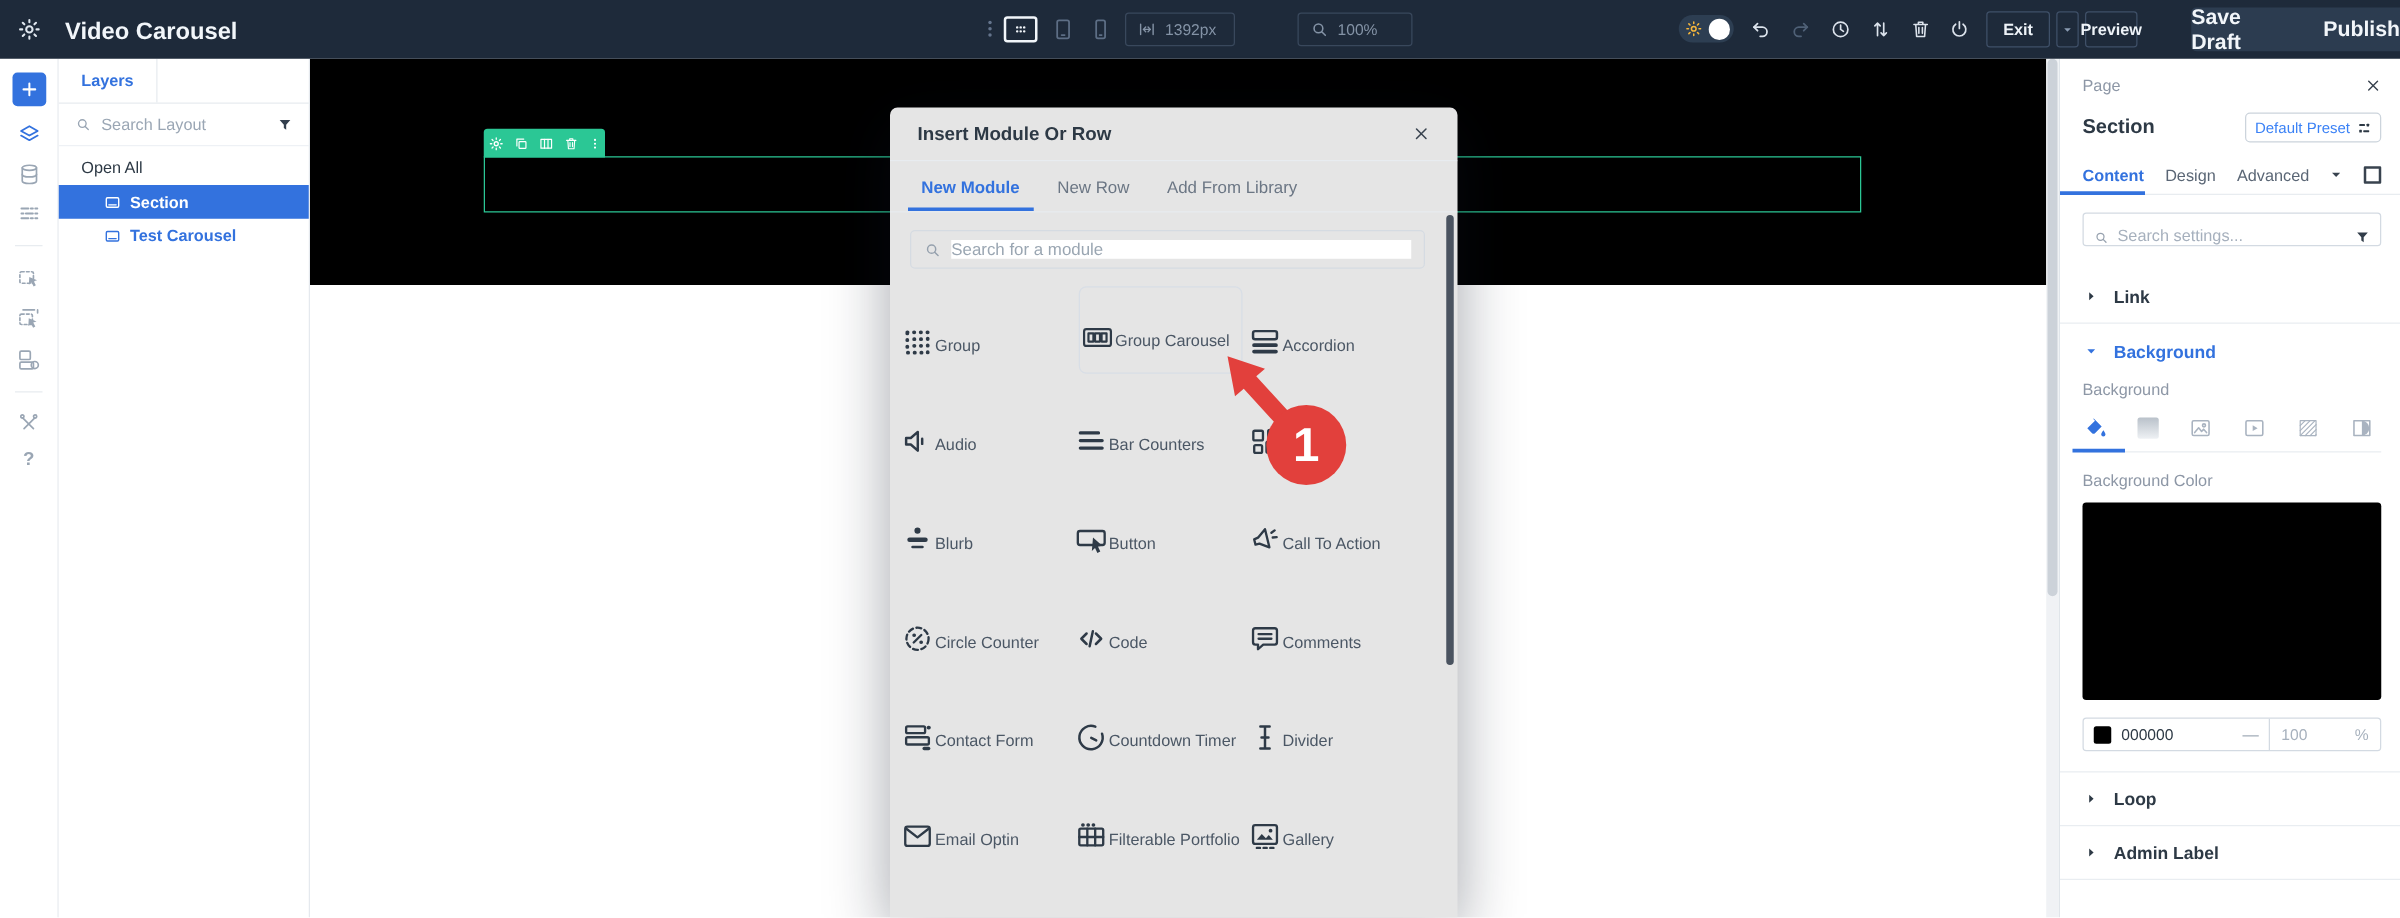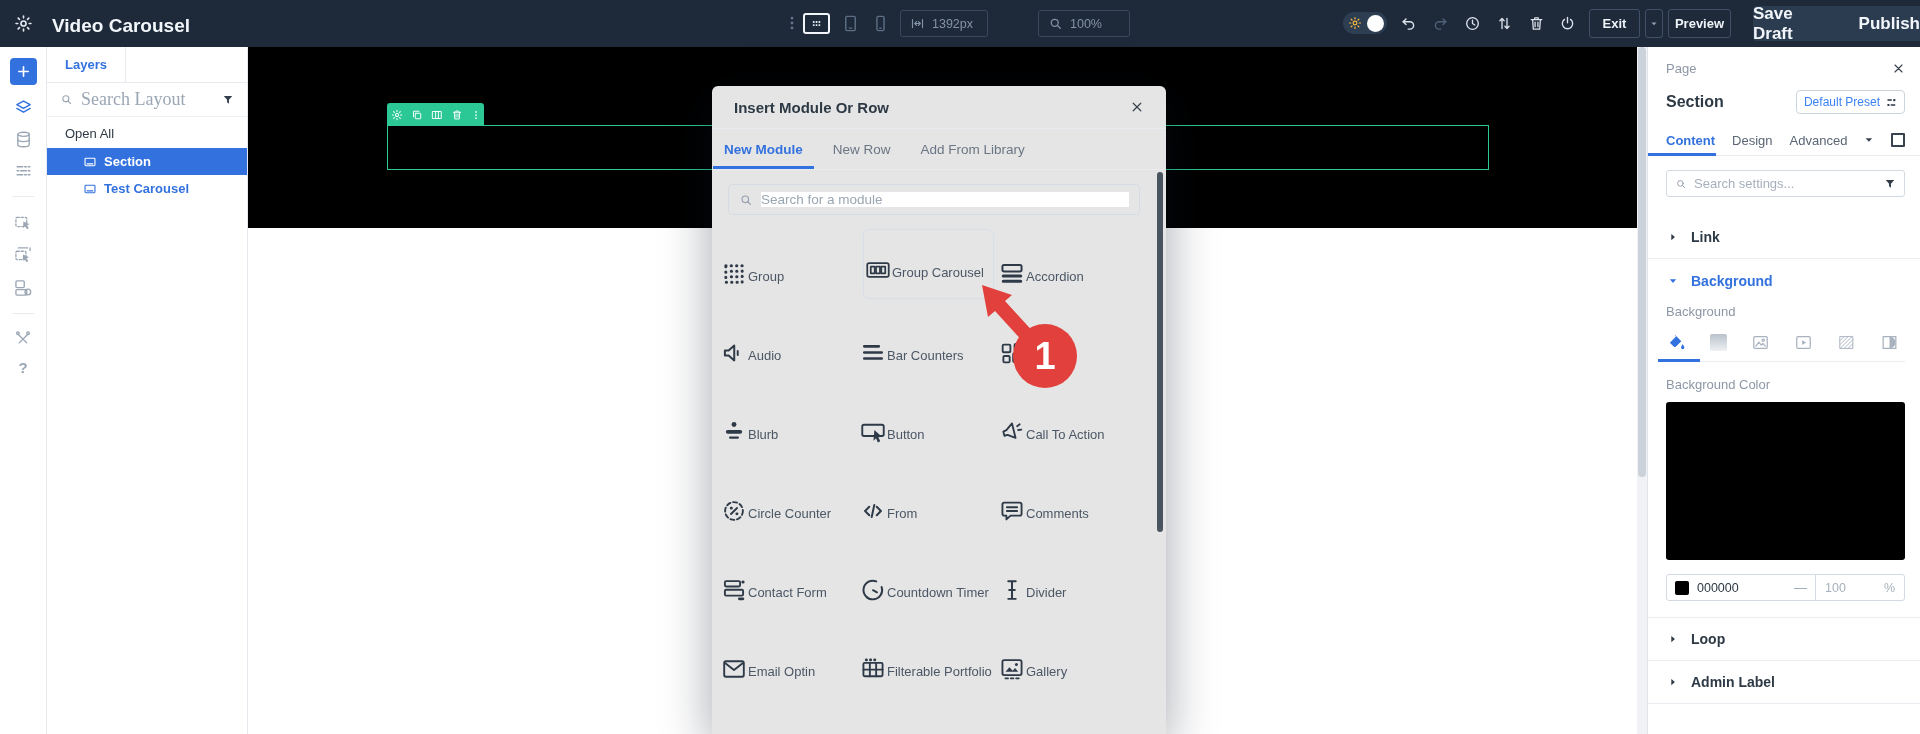--- a/index.html
+++ b/index.html
@@ -36,21 +36,21 @@
   .rail .blue{color:#3372de}
   .rail-div{width:22px;height:1px;background:#e8ecf0;margin:2px 0}
   .rail-help{font-size:15px;font-weight:700;color:#9aa6b4;line-height:1}
 
   
   .lpanel{position:absolute;left:47px;top:47px;width:201px;height:687px;background:#fff;border-right:1px solid #e5e9ee;z-index:4}
   .lp-tabstrip{height:36px;border-bottom:1px solid #e7ebf0;display:flex}
   .lp-tab{display:flex;align-items:center;padding:0 18px;border-right:1px solid #e7ebf0;font-size:13px;font-weight:700;color:#3372de}
   .lp-search{height:34px;border-bottom:1px solid #eef1f5;display:flex;align-items:center;padding:0 13px;gap:8px}
   .lp-search .ic{width:13px;height:13px;color:#9aa6b4}
-  .lp-search input{border:none;outline:none;flex:1;min-width:0;font-size:18px;color:#2d3945;font-family:Liberation Serif, serif}
+  .lp-search input{border:none;outline:none;flex:1;min-width:0;font-size:13px;color:#2d3945;font-family:Liberation Sans, sans-serif}
   .lp-search input::placeholder{color:#9aa6b4}
   .lp-search .funnel{width:12px;height:12px;color:#333f4d}
   .lp-openall{padding:9px 18px 7px;font-size:13px;color:#2d3945}
   .lp-row{height:27px;display:flex;align-items:center;padding-left:36px;gap:7px;font-size:13px;font-weight:700}
   .lp-row .ic{width:14px;height:14px}
   .lp-row.selected{background:#3372de;color:#fff}
   .lp-row.linkrow{color:#3372de}
 
   
   .canvas{position:absolute;left:248px;top:47px;width:1389px;height:181px;background:#000}
@@ -61,21 +61,21 @@
   .sec-toolbar .ic.sm{width:10px;height:10px}
   .vscroll{position:absolute;left:1637px;top:47px;width:10px;height:687px;background:#f0f2f5}
   .vscroll .thumb{position:absolute;left:1px;top:0;width:8px;height:430px;background:#ccd2d9;border-radius:4px}
 
   
   .modal{position:absolute;left:712px;top:86px;width:454px;height:648px;background:#e5e5e5;border-radius:6px 6px 0 0;
          box-shadow:0 14px 50px rgba(13,21,38,.38);z-index:10;overflow:hidden}
   .m-head{height:43px;border-bottom:1px solid #e8ecf0;display:flex;align-items:center;padding:0 22px}
   .m-title{font-size:15px;font-weight:700;color:#2d3945}
   .m-close{margin-left:auto;width:14px;height:14px;color:#39434f}
-  .m-tabs{height:41px;border-bottom:1px solid #e8ecf0;display:flex;align-items:stretch;padding-left:1px;gap:8px}
+  .m-tabs{height:41px;border-bottom:1px solid #e8ecf0;display:flex;align-items:stretch;padding-left:14px;gap:8px}
   .m-tab{display:flex;align-items:center;padding:0 11px;font-size:13.5px;color:#6b7684}
   .m-tab.active{color:#3372de;font-weight:700;box-shadow:inset 0 -3px 0 #3372de}
   .m-search{margin:14px 26px 0 16px;height:31px;border:1px solid #d5dbe2;border-radius:4px;display:flex;align-items:center;padding:0 10px;gap:8px}
   .m-search .ic{width:14px;height:14px;color:#95a0ad}
   .m-search input{border:none;outline:none;flex:1;min-width:0;font-size:13.5px;color:#2d3945;font-family:inherit}
   .m-search input::placeholder{color:#9aa6b2}
   .mod-grid{margin-top:13px;padding-left:8px;display:grid;grid-template-columns:repeat(3,139px);grid-auto-rows:79px}
   .mod-item{display:flex;flex-direction:row;align-items:center;padding-top:12px;cursor:pointer}
   .mod-item.highlight{border:1px solid #d8dee6;border-radius:6px;margin:1px 4px 8px;padding-top:11px}
   .mod-icon{width:28px;height:28px;color:#2e3a47}
@@ -94,21 +94,21 @@
   .sp-titlerow{margin-top:14px;display:flex;align-items:center;justify-content:space-between}
   .sp-title{font-size:16px;font-weight:700;color:#2d3945}
   .sp-preset{height:24px;border:1px solid #ccd4dc;border-radius:4px;display:flex;align-items:center;gap:6px;padding:0 7px;font-size:12px;color:#3b82f6}
   .sp-preset .ic{width:11px;height:11px;color:#2d3945}
   .sp-tabs{position:relative;margin-top:11px;height:31px;border-bottom:1px solid #e8ecf0;display:flex;align-items:center;gap:17px;padding:0 15px 0 18px}
   .sp-tab{font-size:13px;color:#5a6675}
   .sp-tab.active{color:#3372de;font-weight:700}
   .sp-tabs .blue-line{position:absolute;left:0;bottom:-1px;width:68px;height:3px;background:#3372de}
   .sp-tabs .caret{margin-left:auto;width:10px;height:10px;color:#39434f}
   .sp-tabs .sq{width:14px;height:14px;border:2px solid #39434f;border-radius:1px}
-  .sp-search{margin:14px 15px 0 18px;height:27px;border:1px solid #d3dae2;border-radius:3px;display:flex;align-items:center;padding:0 8px;gap:7px}
+  .sp-search{margin:14px 15px 0 18px;height:27px;border:1px solid #d3dae2;border-radius:3px;display:flex;align-items:flex-end;padding:0 8px;gap:7px}
   .sp-search .ic{width:12px;height:12px;color:#97a2af}
   .sp-search input{border:none;outline:none;flex:1;min-width:0;font-size:13px;color:#2d3945;font-family:inherit}
   .sp-search input::placeholder{color:#a6b0bd}
   .sp-search .funnel{color:#323d4a}
   .sp-groups{margin-top:19px}
   .grp-row{height:43px;display:flex;align-items:center;gap:13px;padding-left:20px;border-bottom:1px solid #e9edf1;font-size:14px;font-weight:700;color:#2d3945}
   .grp-row .ic{width:10px;height:10px;color:#2d3945}
   .grp-row.open{border-bottom:none;color:#3372de}
   .grp-row.open .ic{color:#3372de}
   .bg-body{padding:2px 15px 16px 18px;border-bottom:1px solid #e9edf1}
@@ -230,21 +230,21 @@
   <div class="tb-btn" style="left:1589px;width:51px">
       <span>Exit</span>
     </div>
   <div class="tb-btn" style="left:1645px;width:18px">
       <span class="ic" style="width:8px;height:8px;color:#8b9cb3">
         <svg viewBox="0 0 24 24" width="100%" height="100%" fill="currentColor">
           <path d="M4 7.5l8 8.5 8-8.5z"></path>
         </svg>
       </span>
     </div>
-  <div class="tb-btn" style="left:1668px;width:63px">
+  <div class="tb-btn" style="left:1668px;width:42px">
       <span>Preview</span>
     </div>
   <div class="tb-group">
     <span>Save Draft</span>
     <span>Publish</span>
   </div>
 </div>
 
 <div class="rail">
   <span class="rail-plus">
@@ -500,21 +500,21 @@
           </svg>
         </span>
         <span class="mod-label">Circle Counter</span>
       </div>
       <div class="mod-item">
         <span class="mod-icon ic">
           <svg viewBox="0 0 24 24" width="100%" height="100%" fill="none" stroke="currentColor" stroke-width="1.7" stroke-linecap="round" stroke-linejoin="round">
             <path d="M8.8 8.4L5.2 12l3.6 3.6M15.2 8.4L18.8 12l-3.6 3.6M13.1 6.8l-2.2 10.4"></path>
           </svg>
         </span>
-        <span class="mod-label">From</span>
+        <span class="mod-label">Code</span>
       </div>
       <div class="mod-item">
         <span class="mod-icon ic">
           <svg viewBox="0 0 24 24" width="100%" height="100%" fill="none" stroke="currentColor" stroke-width="1.6" stroke-linecap="round" stroke-linejoin="round">
             <path d="M5.4 4.8h13.2c.9 0 1.6.7 1.6 1.6v8c0 .9-.7 1.6-1.6 1.6h-7.8l-3.6 3.2v-3.2H5.4c-.9 0-1.6-.7-1.6-1.6v-8c0-.9.7-1.6 1.6-1.6z"></path>
             <path d="M7.6 8.8h8.8M7.6 12h8.8"></path>
           </svg>
         </span>
         <span class="mod-label">Comments</span>
       </div>

